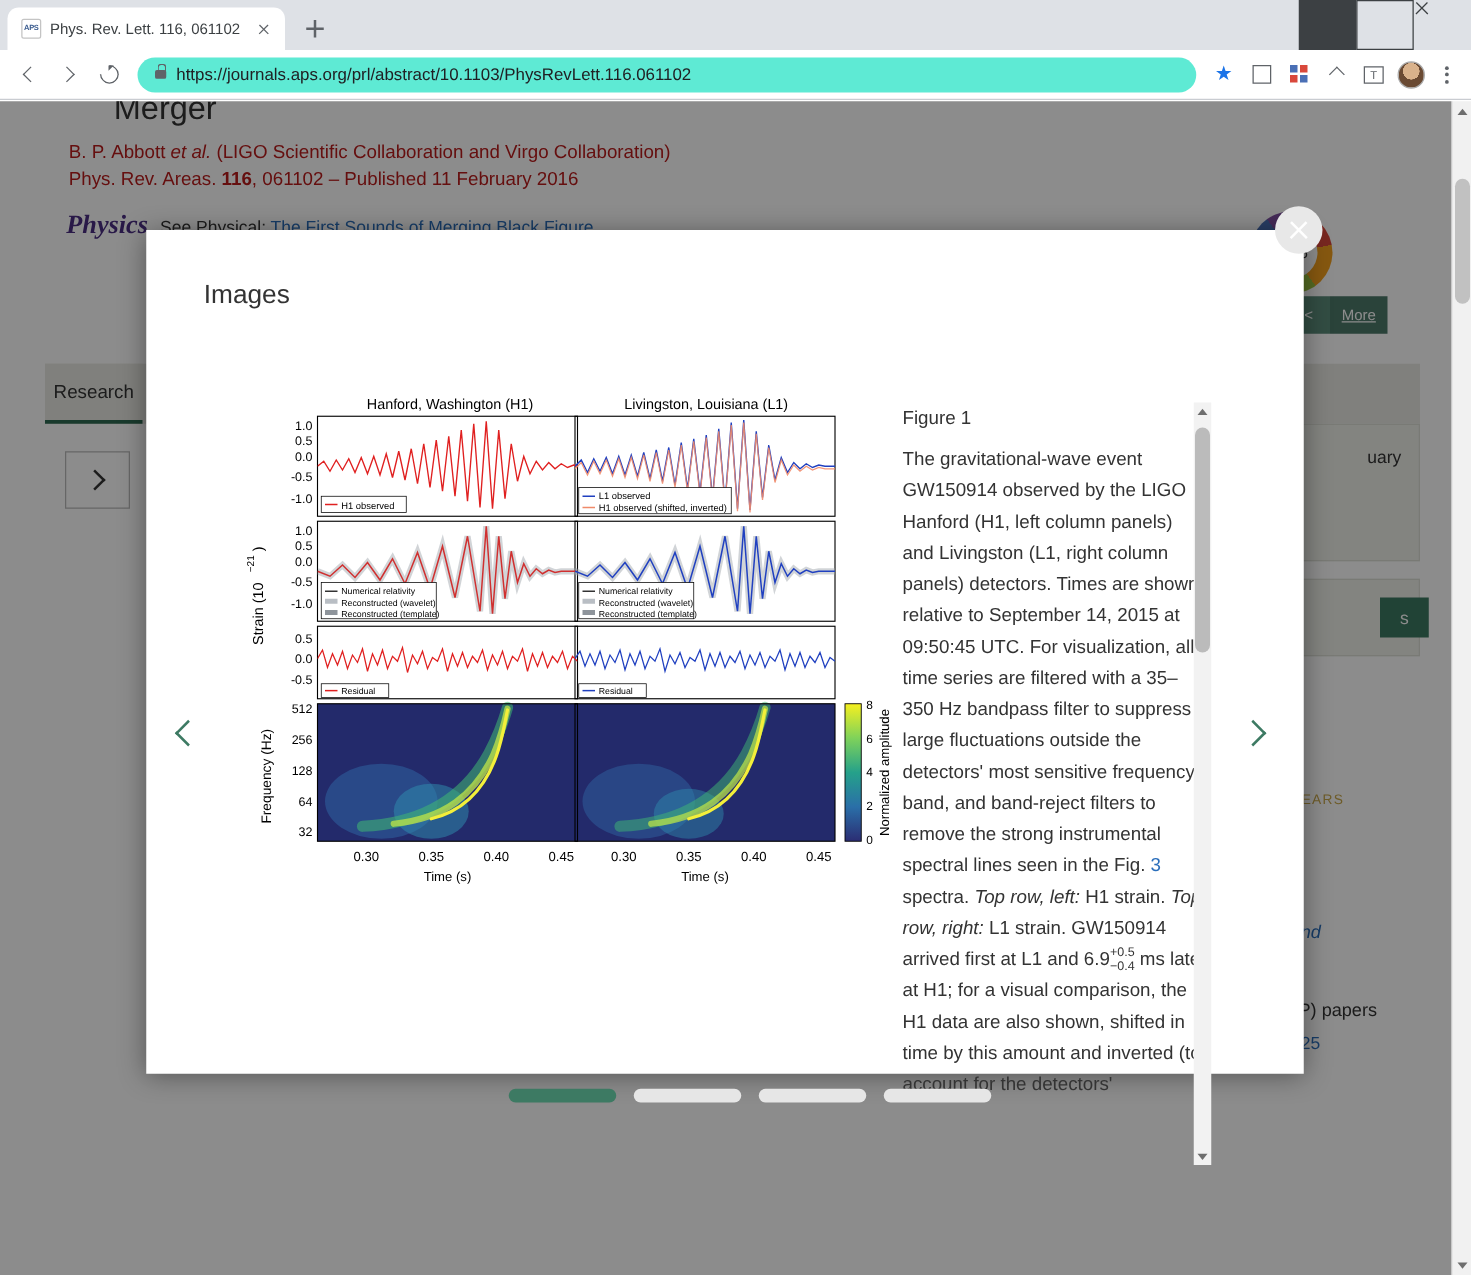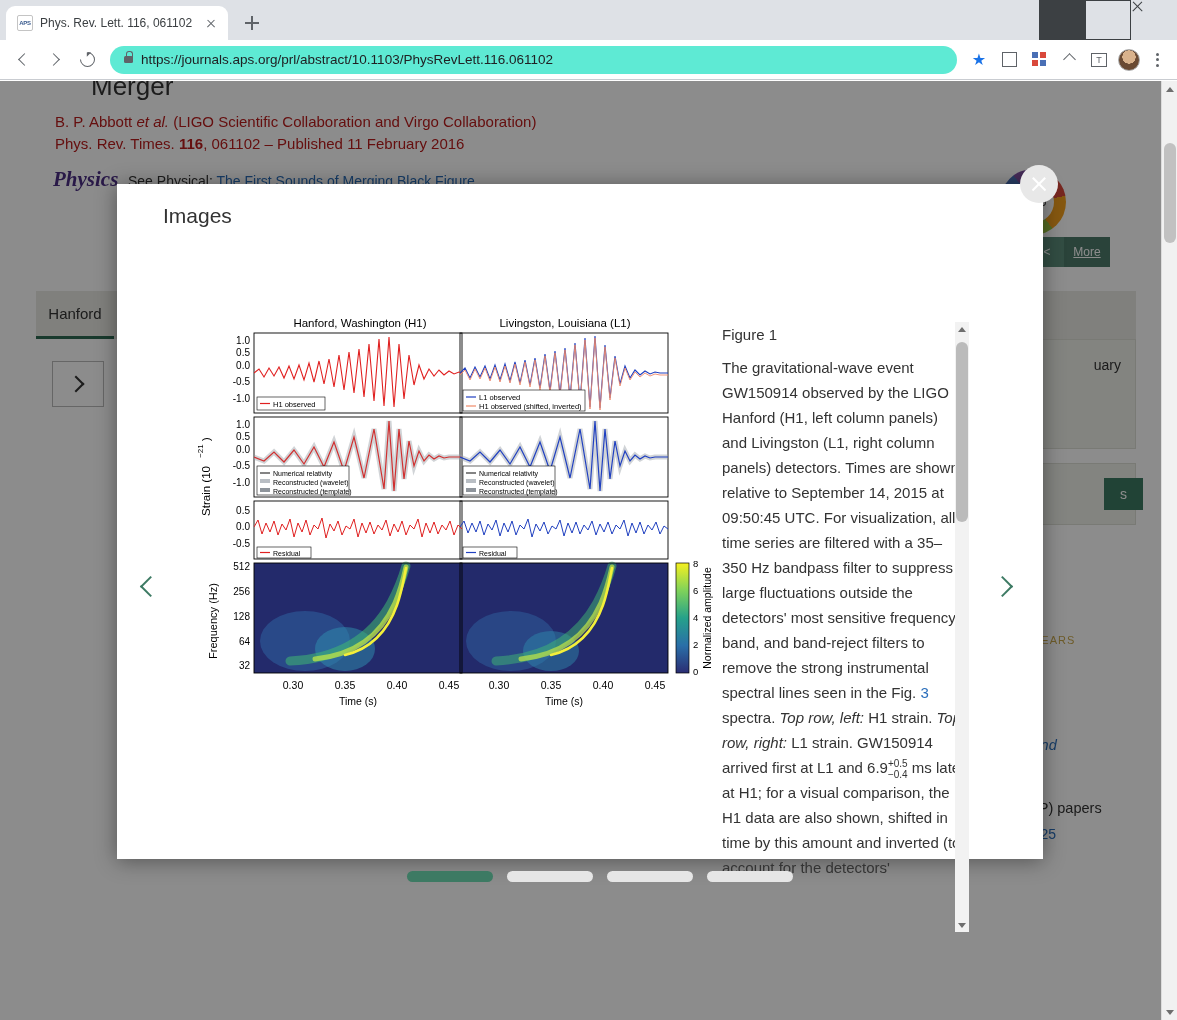--- a/index.html
+++ b/index.html
@@ -207,21 +207,21 @@
 
   
   .overlay {
     position:absolute; left:0; top:81px; width:1161px; height:939px;
     background: rgba(0,0,0,0.45);
   }
   .modal {
     position:absolute; left:117px; top:103px; width:926px; height:675px;
     background:#fff; box-shadow: 0 2px 20px rgba(0,0,0,0.4);
   }
-  .modal-title { position:absolute; left:46px; top:20px; font-size:21px; color:#333; }
+  .modal-title { position:absolute; left:46px; top:40px; font-size:21px; color:#333; }
   .close-btn {
     position:absolute; left:903px; top:-19px; width:38px; height:38px; border-radius:50%;
     background:#e8e8e8; display:flex; align-items:center; justify-content:center;
   }
   .close-x { width:18px; height:18px; position:relative; }
   .close-x:before, .close-x:after {
     content:""; position:absolute; left:0; top:8px; width:18px; height:2.4px; background:#fff;
   }
   .close-x:before { transform:rotate(45deg); }
   .close-x:after { transform:rotate(-45deg); }
@@ -328,41 +328,41 @@
       </div>
   </div>
 
   <div class="page">
     <div class="page-inner">
 
       <div class="title-line">Merger</div>
 
       <div class="authors">
         <div><span>B. P. Abbott </span><em>et al.</em><span> (LIGO Scientific Collaboration and Virgo Collaboration)</span></div>
-        <div><span>Phys. Rev. Times. </span><b>116</b><span>, 061102 – Published 11 February 2016</span></div>
+        <div><span>Phys. Rev. Areas. </span><b>116</b><span>, 061102 – Published 11 February 2016</span></div>
       </div>
 
       <div class="physics-logo">Physics</div>
       <div class="viewpoint">
         <span>See Physical: </span><a href="#">The First Sounds of Merging Black Figure</a>
       </div>
 
       <div class="altmetric">
         <div class="inner">4915</div>
       </div>
 
       <div class="social">
         <div class="sq">t</div>
         <div class="sq fb">f</div>
         <div class="sq sh">&lt;</div>
         <div class="sq more">More</div>
       </div>
 
       <div class="tabsbar">
-        <div class="tab-article">Hanford</div>
+        <div class="tab-article">Research</div>
       </div>
 
       <div class="left-col">
         <div class="arrow-box">
             <div class="chev"></div>
           </div>
       </div>
 
       <div class="license-text">Further distribution of this work must maintain attribution to the author(s) and the published article's title, journal citation, and DOI.</div>
       <div class="published-by">Published by the American Physical Society</div>

